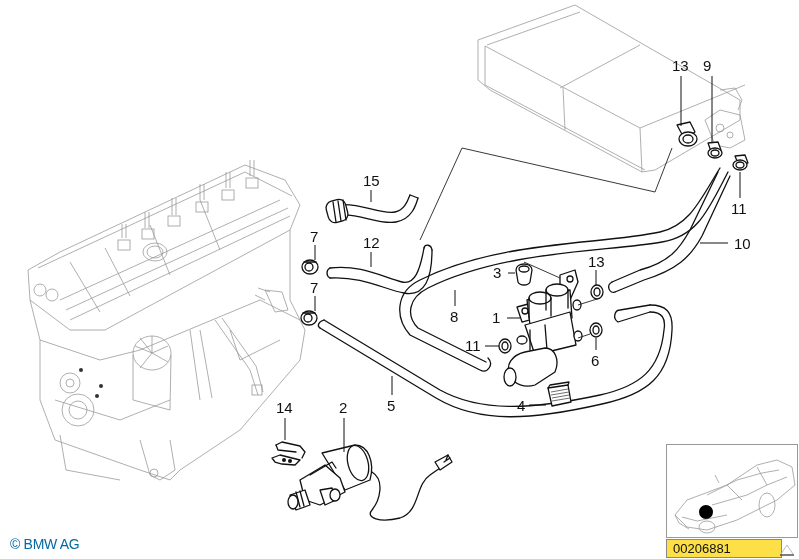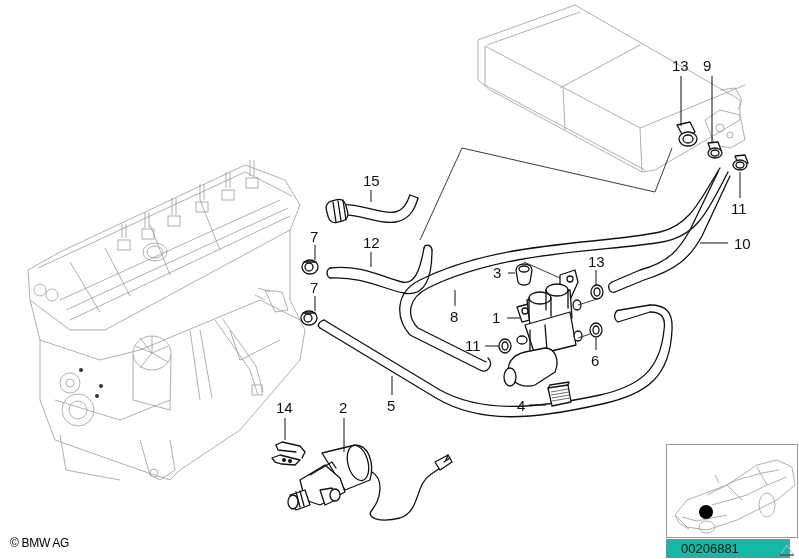--- a/index.html
+++ b/index.html
@@ -6,27 +6,27 @@
   body { width: 799px; height: 559px; position: relative; overflow: hidden;
          font-family: "Liberation Sans", sans-serif; }
   #diagram { position: absolute; left: 0; top: 0; width: 799px; height: 559px; }
   .thin { fill: none; stroke: #9a9a9a; stroke-width: 0.8; }
   .mid  { fill: none; stroke: #6e6e6e; stroke-width: 1; }
   .ink  { fill: none; stroke: #111; stroke-width: 1.3; stroke-linecap: round; stroke-linejoin: round; }
   .inkf { fill: #fff; stroke: #111; stroke-width: 1.3; stroke-linejoin: round; }
   .leader { stroke: #111; stroke-width: 1; fill: none; }
   .dash { stroke: #222; stroke-width: 0.9; fill: none; }
   .callout { font-family: "Liberation Sans", sans-serif; font-size: 15px; fill: #111; }
-  .copyright { position: absolute; left: 10px; top: 536px; font-size: 12px; color: #000000;
+  .copyright { position: absolute; left: 10px; top: 536px; font-size: 14px; color: #0369a1;
                font-family: "Liberation Sans", sans-serif; letter-spacing: -0.3px; }
   .thumb-box { position: absolute; left: 666px; top: 444px; width: 130px; height: 92px;
                border: 1px solid #999; background: #fff; }
   .img-id { position: absolute; left: 666px; top: 539px; width: 108px; height: 17px;
-            border: 1px solid #888; font-size: 13px; color: #111; line-height: 17px; padding-left: 14px;
-            font-family: "Liberation Sans", sans-serif; background: #14b8a6; }
+            border: 1px solid #888; font-size: 13px; color: #111; line-height: 17px; padding-left: 6px;
+            font-family: "Liberation Sans", sans-serif; background: #fde047; }
   .corner-icon { position: absolute; left: 778px; top: 542px; width: 18px; height: 14px; }
 </style>
 </head>
 <body>
 
 <svg id="diagram" viewBox="0 0 799 559" xmlns="http://www.w3.org/2000/svg">
 
   <g>
 
     <path class="thin" d="M28,270 L60,252 L245,165 L285,180 L300,205 L290,230 L105,330 L70,330 L30,300 Z"></path>

